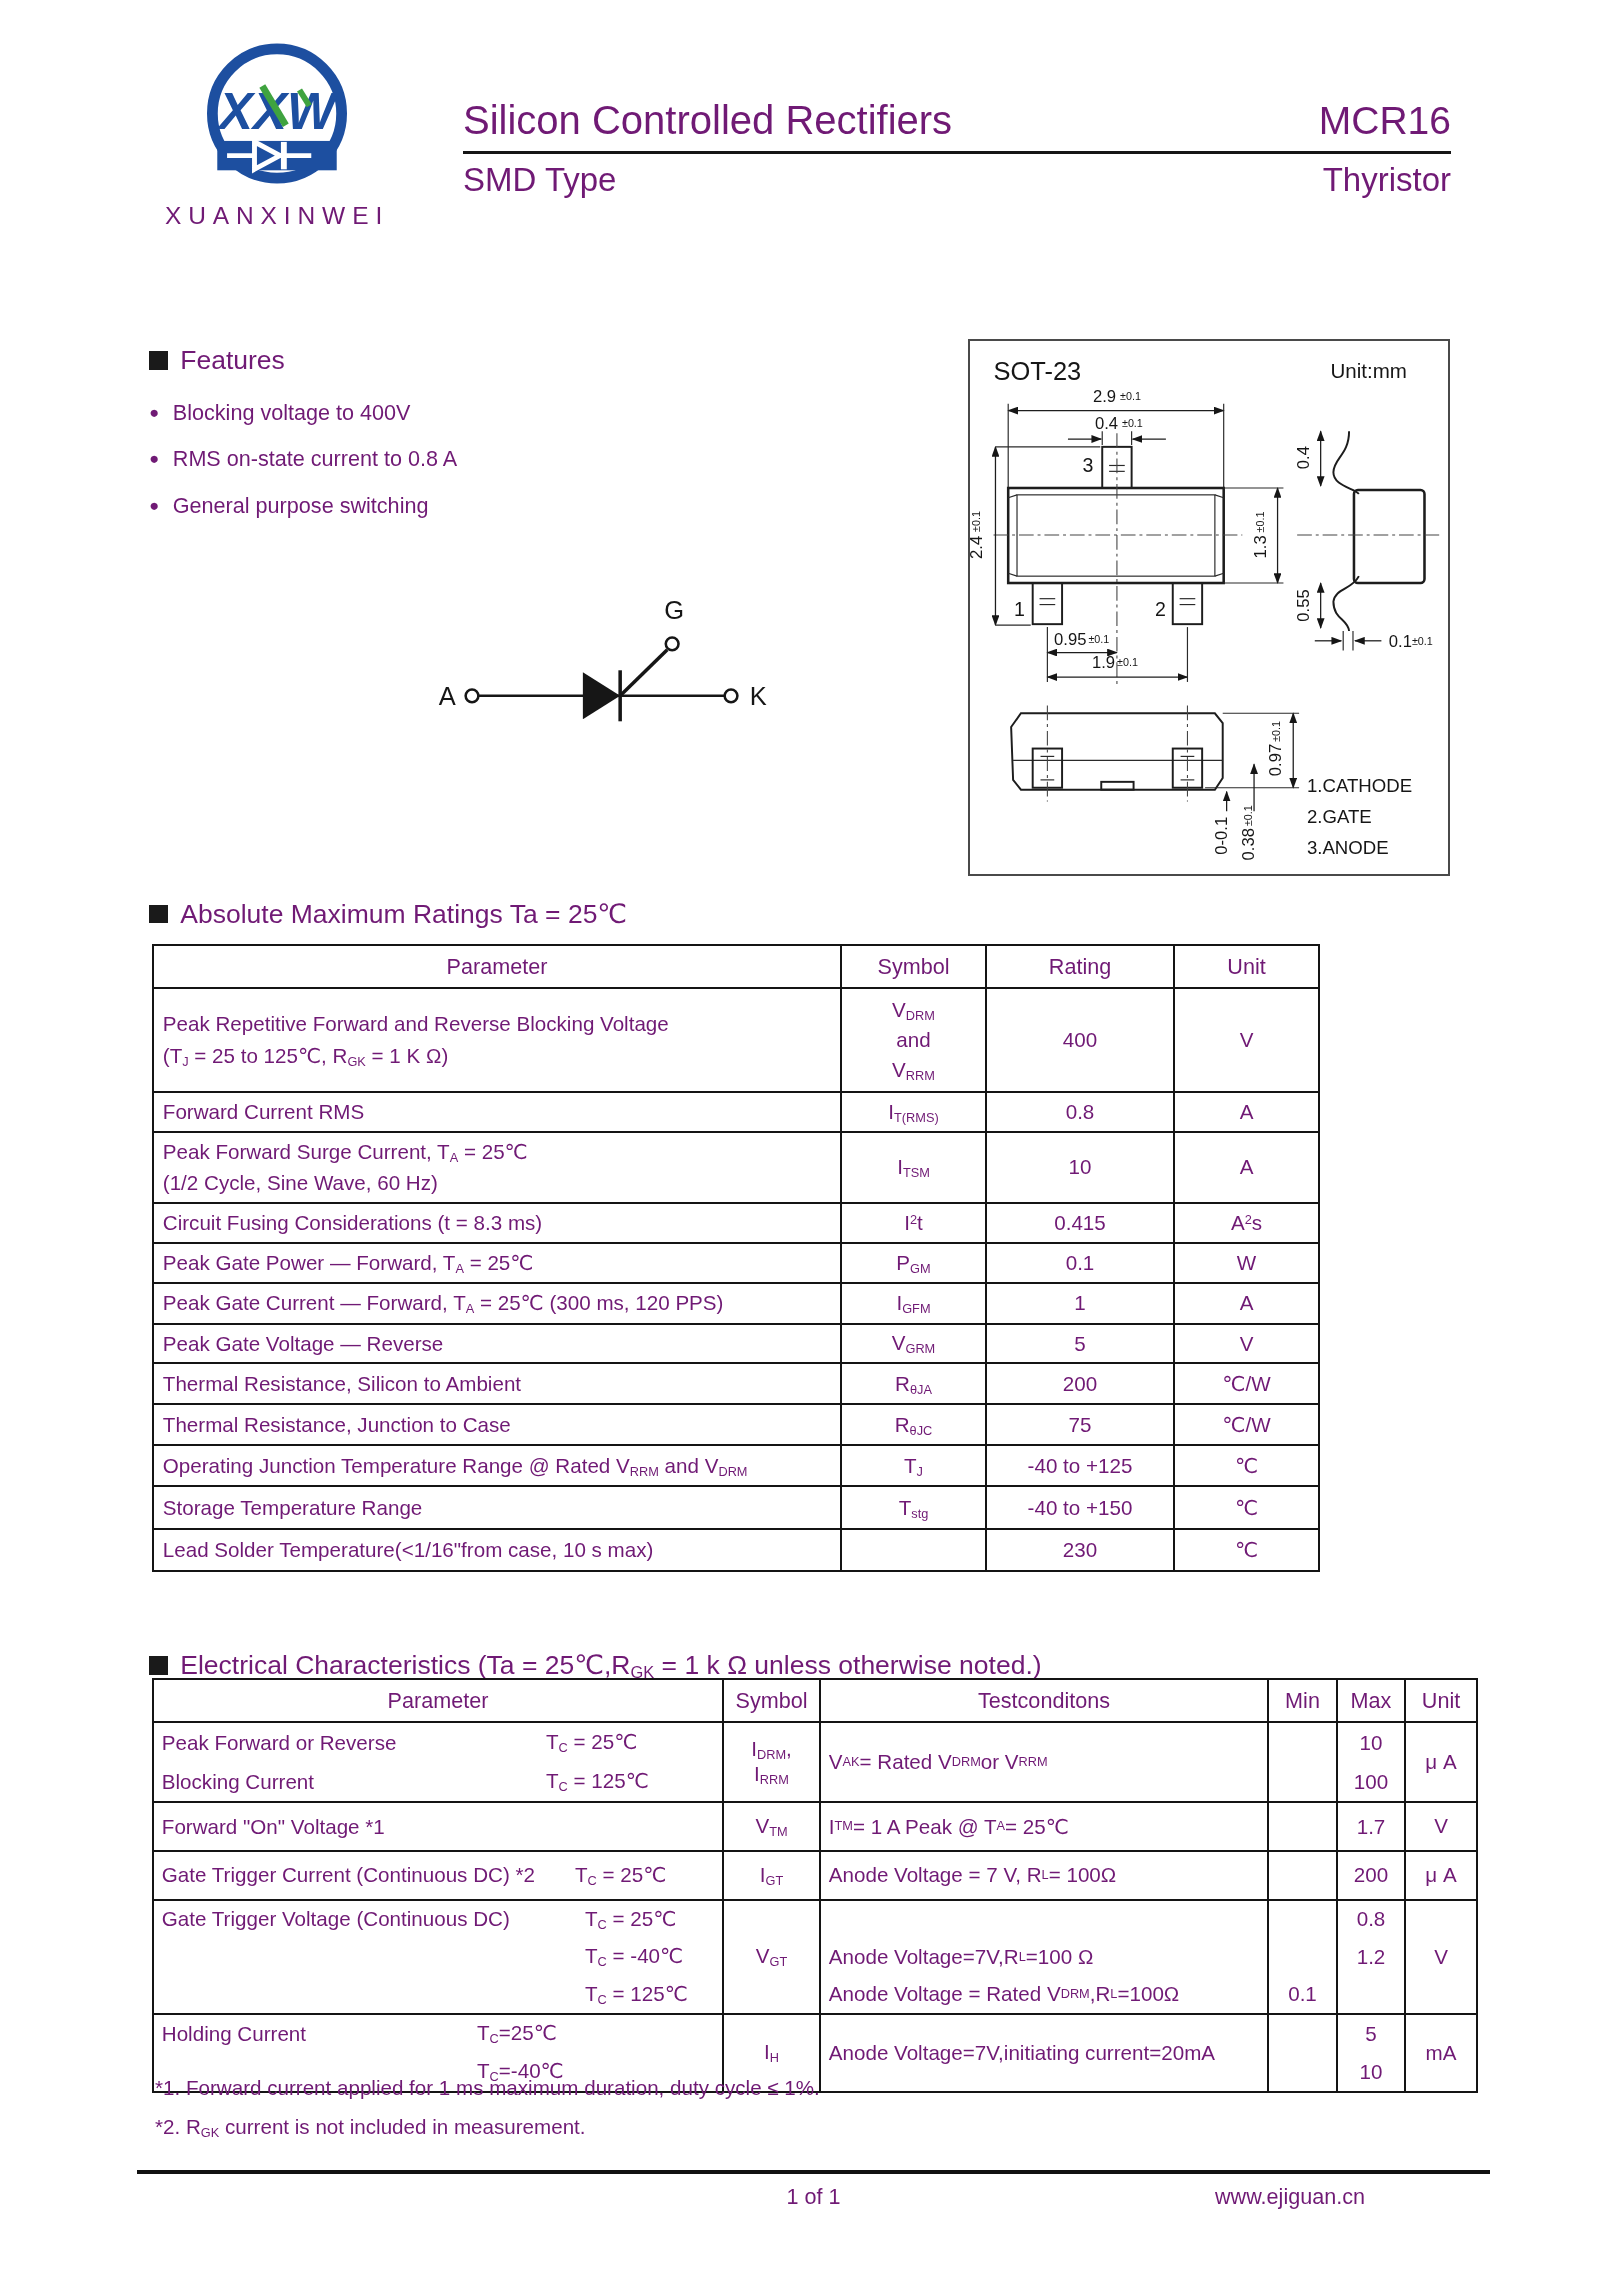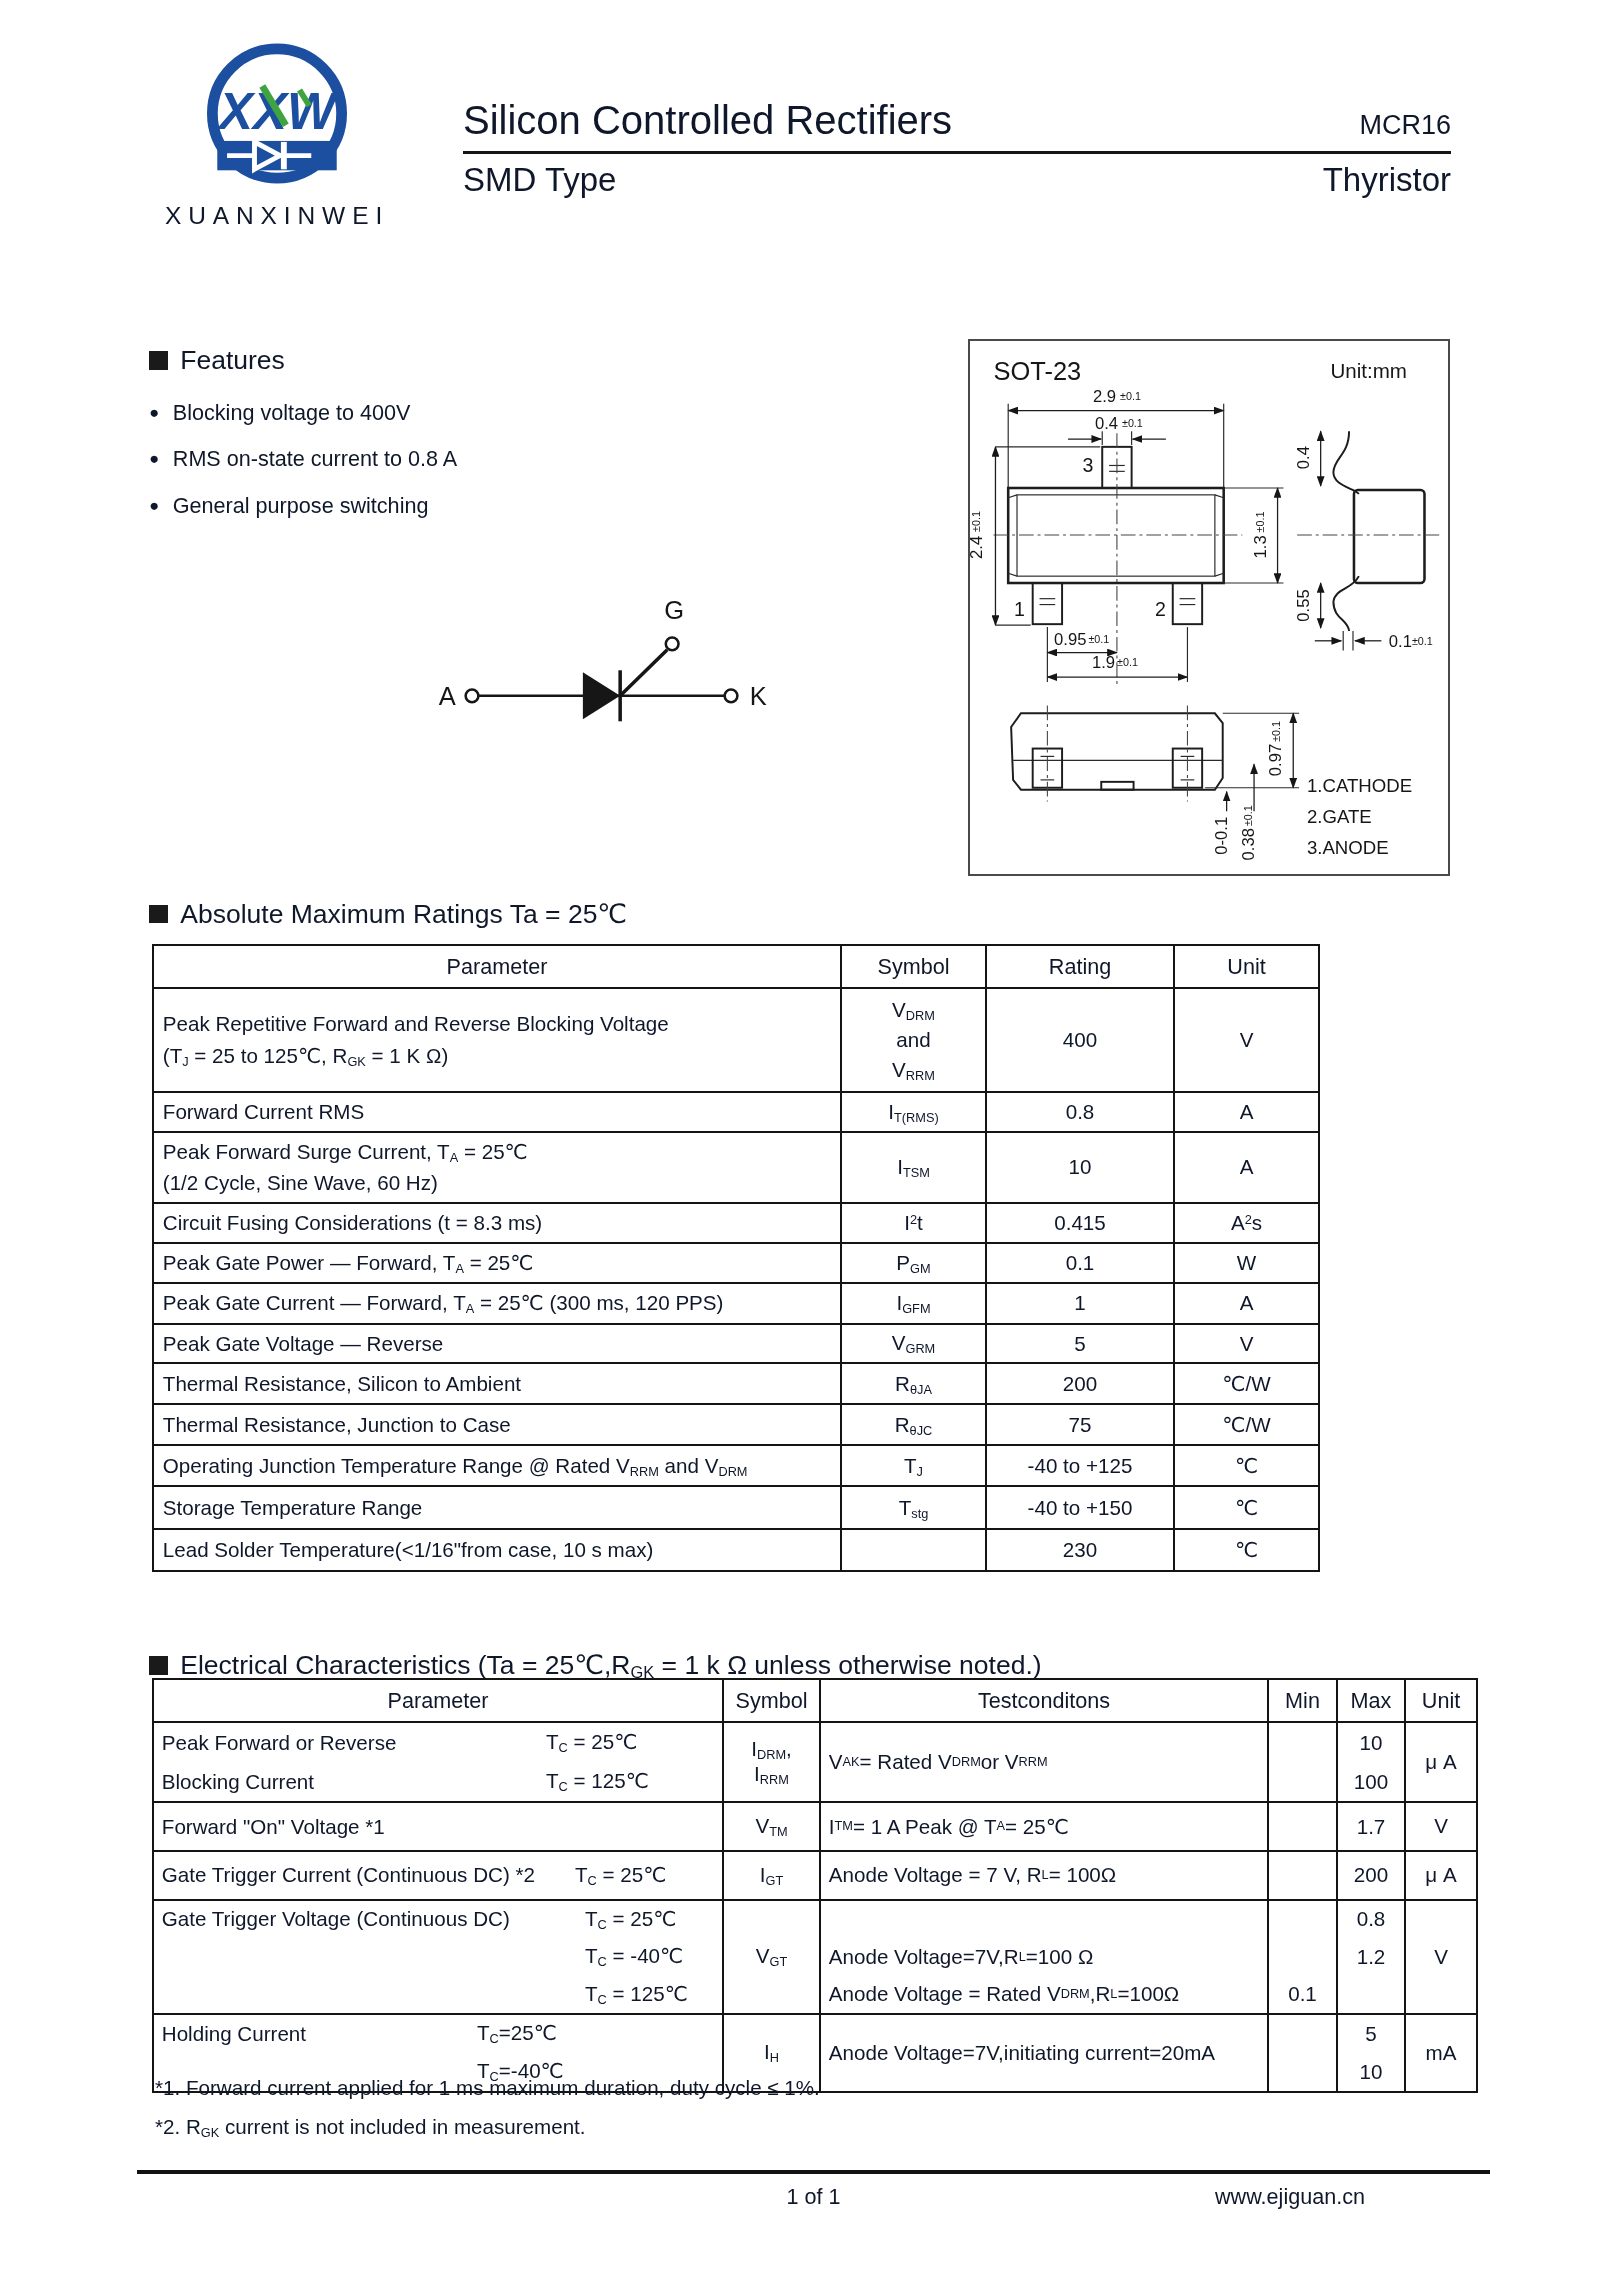--- a/index.html
+++ b/index.html
@@ -1,30 +1,30 @@
 <!DOCTYPE html>
 <html><head>
 <meta charset="utf-8">
 <style>
   html,body{margin:0;padding:0;background:#e8e8e8;}
   #page{position:relative;width:1621px;height:2293px;background:#ffffff;margin:0 auto;
-        font-family:"Liberation Sans","DejaVu Sans",sans-serif;color:#0f172a;overflow:hidden;}
+        font-family:"Liberation Sans","DejaVu Sans",sans-serif;color:#701a75;overflow:hidden;}
   sub{font-size:0.62em;vertical-align:-0.22em;}
   sup{font-size:0.62em;vertical-align:0.45em;}
 
   
   .logo{position:absolute;left:137px;top:35px;width:280px;text-align:center;}
   .logo-cn{font-size:61px;font-weight:bold;letter-spacing:3.9px;line-height:1.05;margin-top:2px;}
   .logo-en{font-size:24.5px;letter-spacing:6.9px;margin-top:3.9px;}
 
   
   .hdr{position:absolute;left:463px;top:98px;width:988px;}
   .hdr-row{display:flex;justify-content:space-between;align-items:baseline;}
   .hdr-title{font-size:40px;}
-  .hdr-part{font-size:27px;}
+  .hdr-part{font-size:39px;}
   .hdr-line{height:2.9px;background:#151515;margin-top:7.8px;}
   .hdr-sub{font-size:33px;}
   .hdr-type{font-size:33px;}
   .hdr-row2{margin-top:7.8px;}
 
   
   .sec-head{position:absolute;font-size:26.5px;display:flex;align-items:center;}
   .sq{width:18.6px;height:18.6px;background:#1a1a1a;display:inline-block;margin-right:12.7px;flex:0 0 auto;}
 
   

